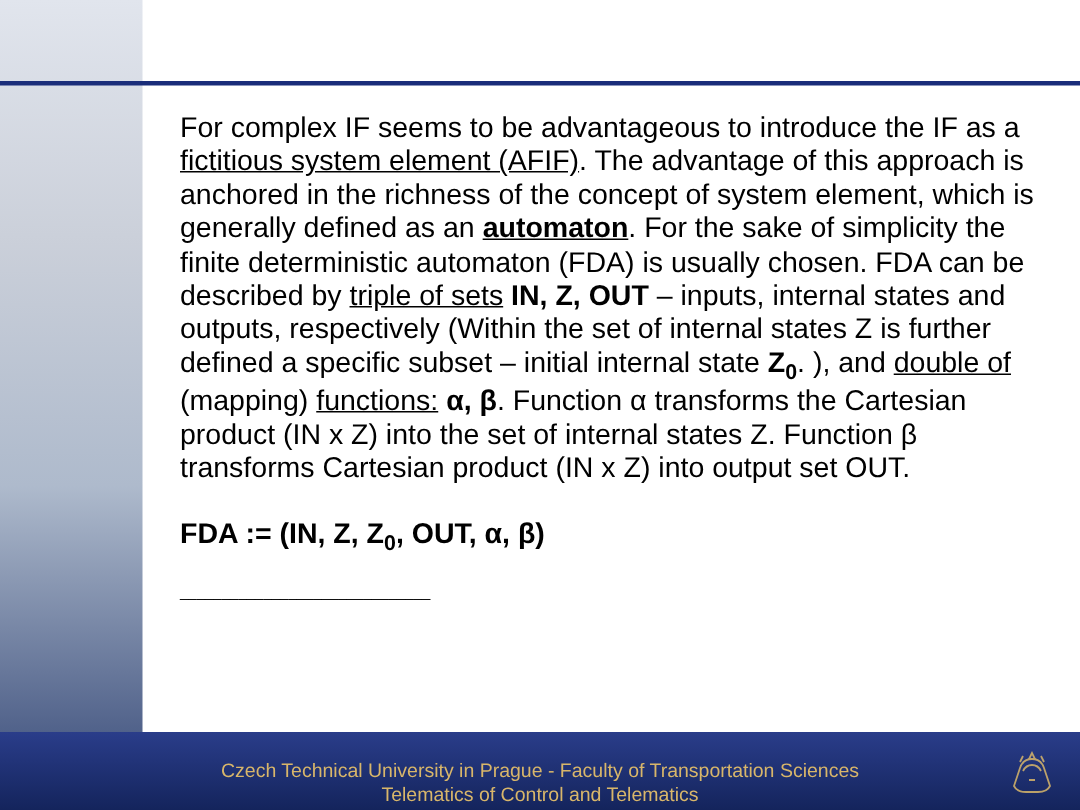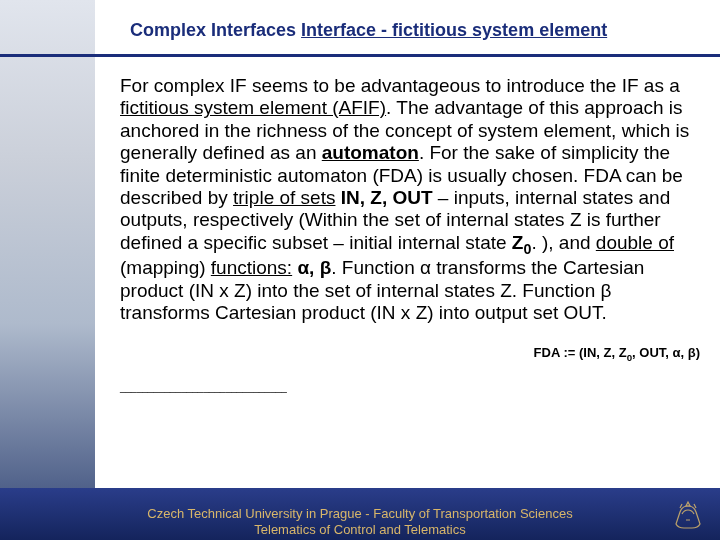--- a/index.html
+++ b/index.html
@@ -60,23 +60,23 @@
     color: #000;
   }
   .para {
     font-size: 19px;
     line-height: 1.18;
     text-align: left;
   }
   .nowr { white-space: normal; }
   .formula {
     margin-top: 20px;
-    font-size: 13px;
+    font-size: 19px;
     font-weight: bold;
-    text-align: right;
+    text-align: left;
     line-height: 1.3;
   }
   .footnote-sep {
     margin-top: 18px;
     font-size: 10px;
   }
   .footnote {
     font-size: 14px;
     line-height: 1.2;
   }
@@ -112,23 +112,20 @@
     opacity: 0.85;
   }
   .lion svg { width: 40px; height: 40px; }
 </style>
 </head>
 <body>
 
 <div class="slide">
   <div class="left-strip"></div>
 
-  <div class="title-bar">
-    <span class="title-text">Complex Interfaces </span><span class="title-text u">Interface - fictitious system element</span>
-  </div>
   <div class="title-underline"></div>
 
   <div class="body-area">
     <div class="para nowr">
       <span>For complex IF seems to be advantageous to introduce the IF as a </span><span class="u">fictitious system element (AFIF)</span><span>. The advantage of this approach is anchored in the richness of the concept of system element, which is generally defined as an </span><span class="b u">automaton</span><span>. For the sake of simplicity the finite deterministic automaton (FDA) is usually chosen. FDA can be described by </span><span class="u">triple of sets</span><span class="b"> IN, Z, OUT</span><span> – inputs, internal states and outputs, respectively (Within the set of internal states Z is further defined a specific subset – initial internal state </span><span class="b">Z</span><sub class="b">0</sub><span>. ), and </span><span class="u">double of</span><span> (mapping) </span><span class="u">functions:</span><span class="b"> α, β</span><span>. Function α transforms the Cartesian product (IN x Z) into the set of internal states Z. Function β transforms Cartesian product (IN x Z) into output set OUT.</span>
     </div>
 
     <div class="formula">
       <div>
         <span>FDA := (IN, Z, Z</span><sub>0</sub><span>, OUT, α, β)</span>

